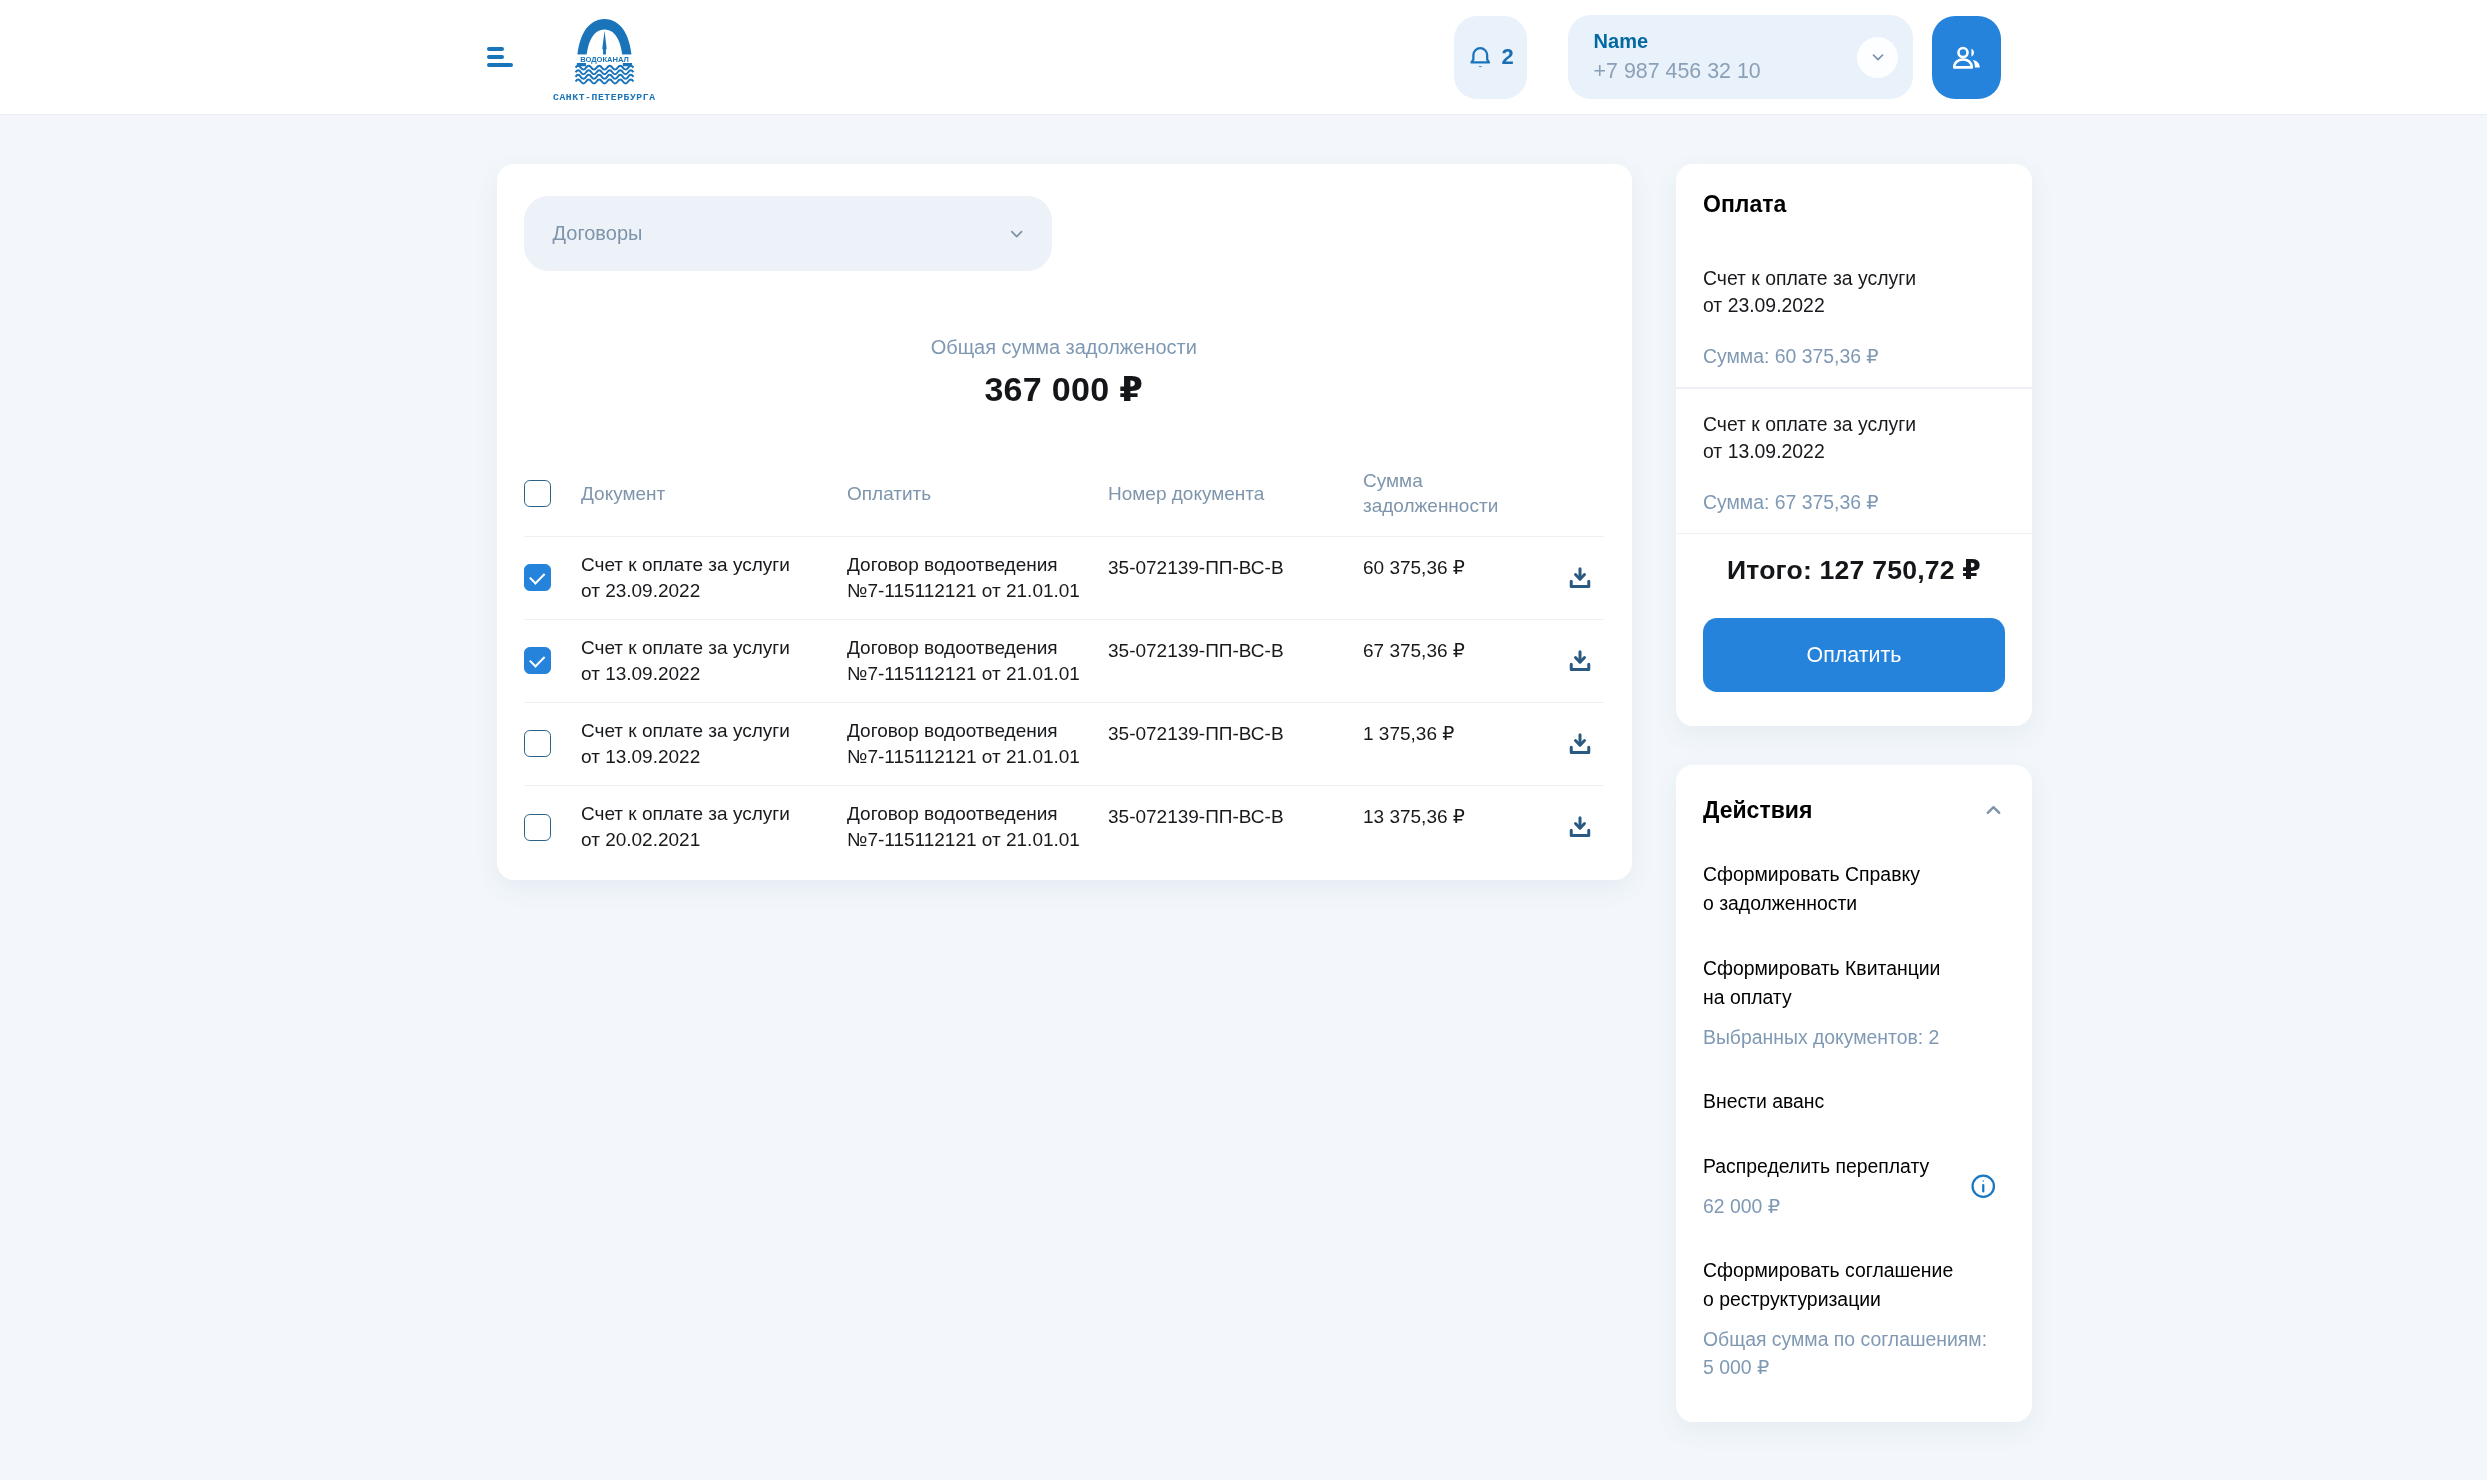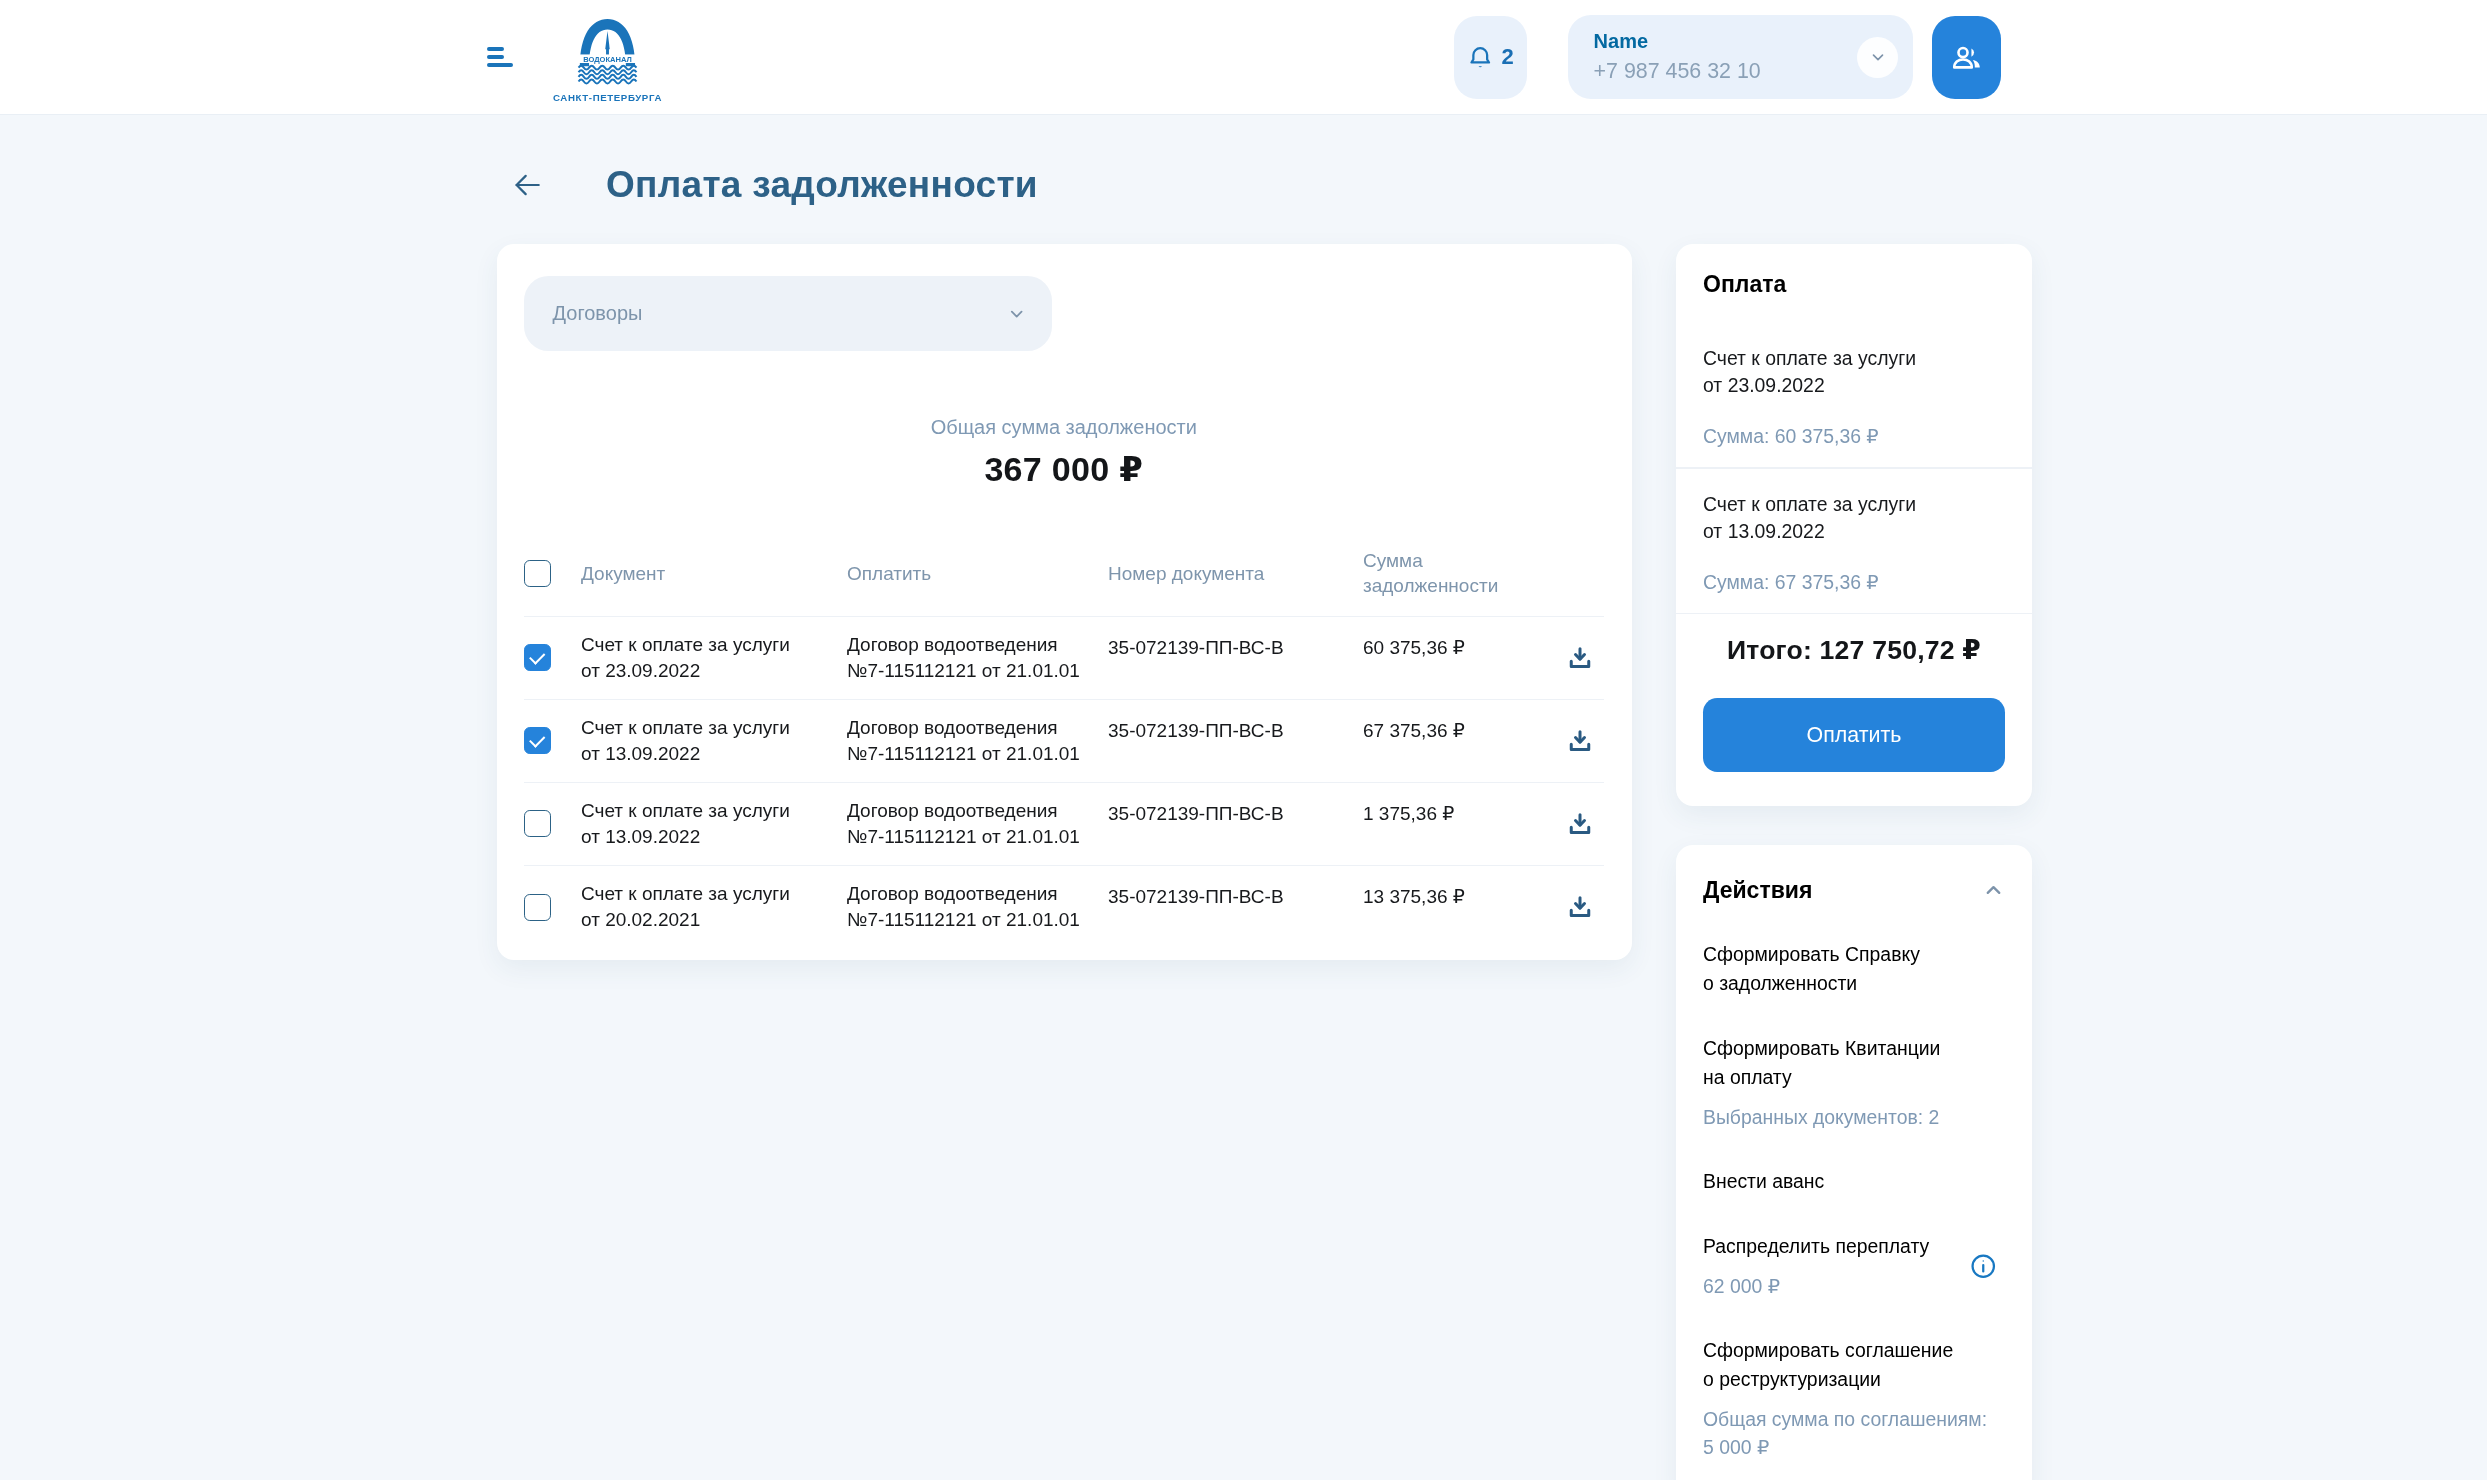--- a/index.html
+++ b/index.html
@@ -20,21 +20,21 @@
     display: flex; align-items: center;
     padding: 0 486px 0 487px;
   }
   .hamburger { width: 26px; display:flex; flex-direction:column; gap:4.5px; cursor:pointer; }
   .hamburger span { display:block; height:3.9px; border-radius:1.9px; background:#1a74ba; }
   .hamburger span:nth-child(1){ width:17px; }
   .hamburger span:nth-child(2){ width:17px; }
   .hamburger span:nth-child(3){ width:26px; }
 
   .logo { margin-left: 40px; display:flex; flex-direction:column; align-items:center; }
-  .logo-caption { font-size: 9.7px; font-weight:700; color:#1a74ba; letter-spacing:0.6px; margin-top:1.3px; }
+  .logo-caption { font-size: 9.7px; font-weight:700; color:#1a74ba; letter-spacing:0.6px; margin-top:1.3px;font-family:Liberation Mono, monospace; }
 
   .hspacer { flex: 1; }
 
   .bell-pill {
     width: 73px; height: 83px; border-radius: 23px;
     background: #e9f1fb; display:flex; align-items:center; justify-content:center; gap:6.5px;
     cursor: pointer;
   }
   .bell-count { font-size: 22px; font-weight: 700; color: #1a6fb4; }
 
@@ -193,29 +193,20 @@
       <circle cx="9.6" cy="8.6" r="3.1" fill="none" stroke="#ffffff" stroke-width="1.8"></circle>
       <path d="M3.6 18.8 c0-3.4 2.7-5.4 6-5.4 s6 2 6 5.4 Z" fill="none" stroke="#ffffff" stroke-width="1.8" stroke-linejoin="round"></path>
       <path d="M15.4 5.8 a3.1 3.1 0 0 1 0 5.6 Z" fill="#ffffff"></path>
       <path d="M17.2 13.9 c2.4 .7 3.9 2.5 3.9 4.9 h-3.4 c0-2 -.2-3.6 -1.4-4.9 Z" fill="#ffffff"></path>
     </svg>
   </button>
 </div>
 
 <div class="content">
 
-  <div class="title-row">
-    <button class="back-btn">
-      <svg width="30" height="30" viewBox="0 0 46 46" fill="none" stroke="#2d6187" stroke-width="3.4" stroke-linecap="round" stroke-linejoin="round">
-        <path d="M21 9 L7 23 L21 37"></path>
-        <path d="M7 23 H41"></path>
-      </svg>
-    </button>
-    <h1 class="page-title">Оплата задолженности</h1>
-  </div>
 
   <div class="columns">
 
     <div class="card main-card">
 
       <div class="filters">
         <div class="field select-field">
           <span>Договоры</span>
           <svg width="19.4" height="19.4" viewBox="0 0 24 24" fill="none" stroke="#7d93aa" stroke-width="2.2" stroke-linecap="round" stroke-linejoin="round">
             <path d="M6 9.5 l6 6 6-6"></path>

